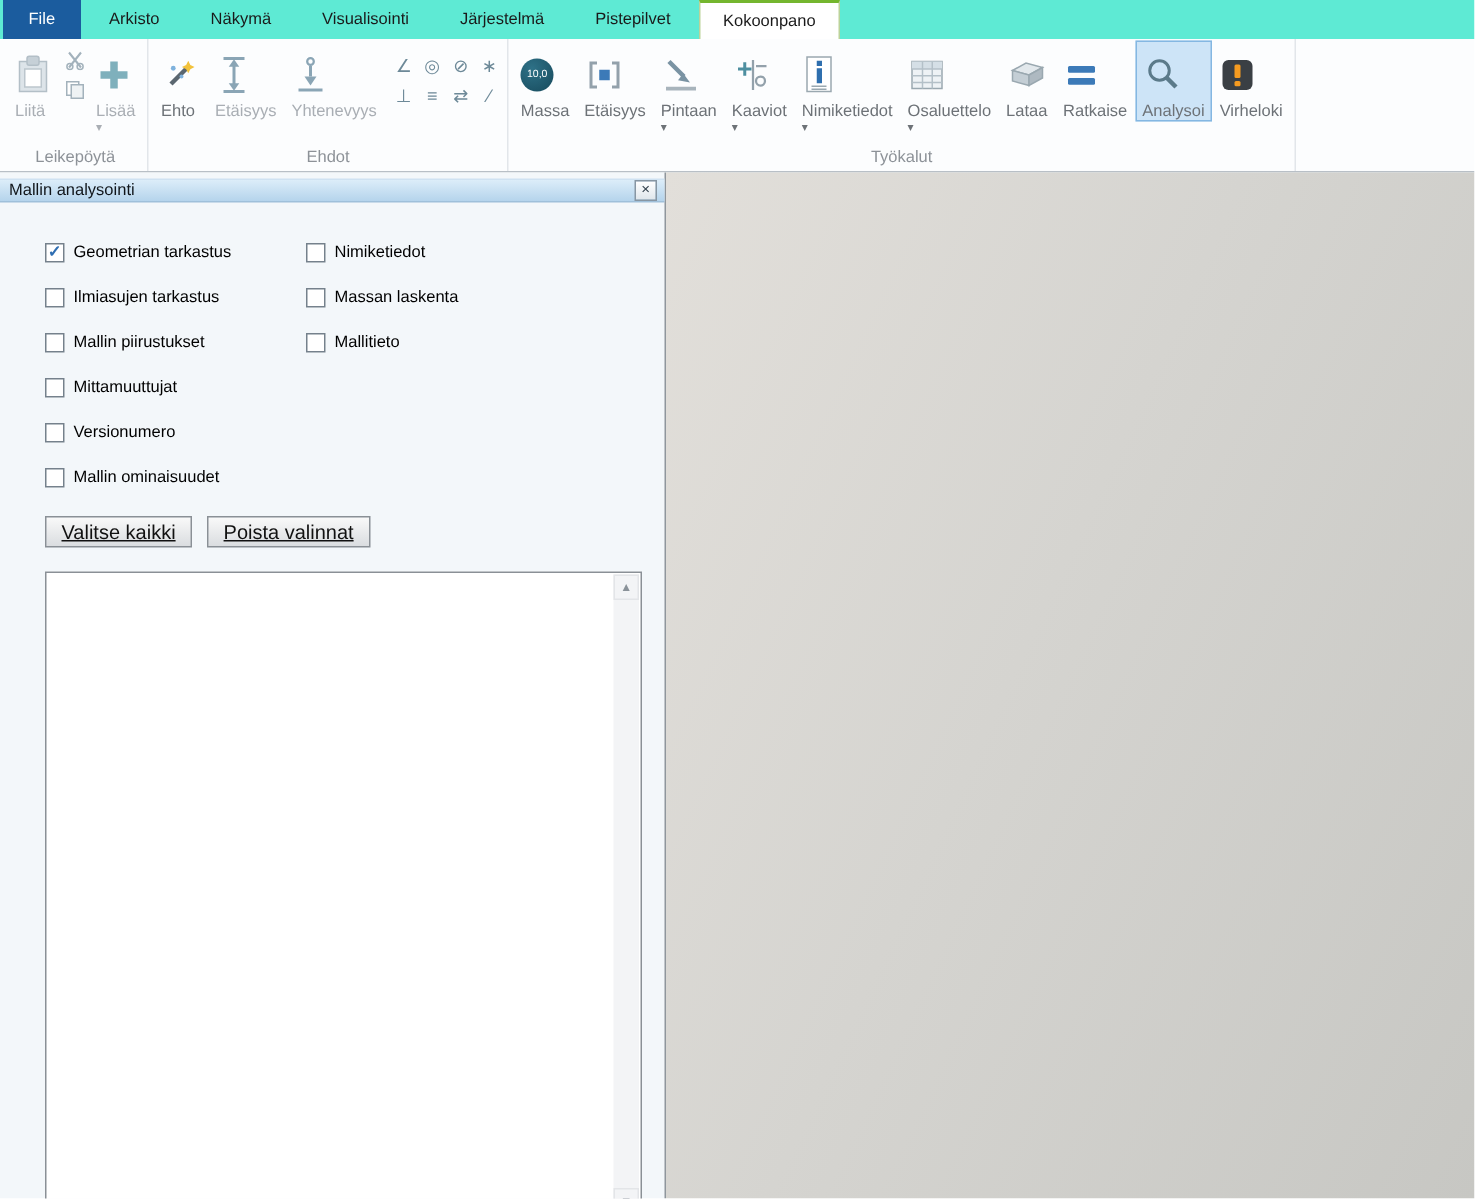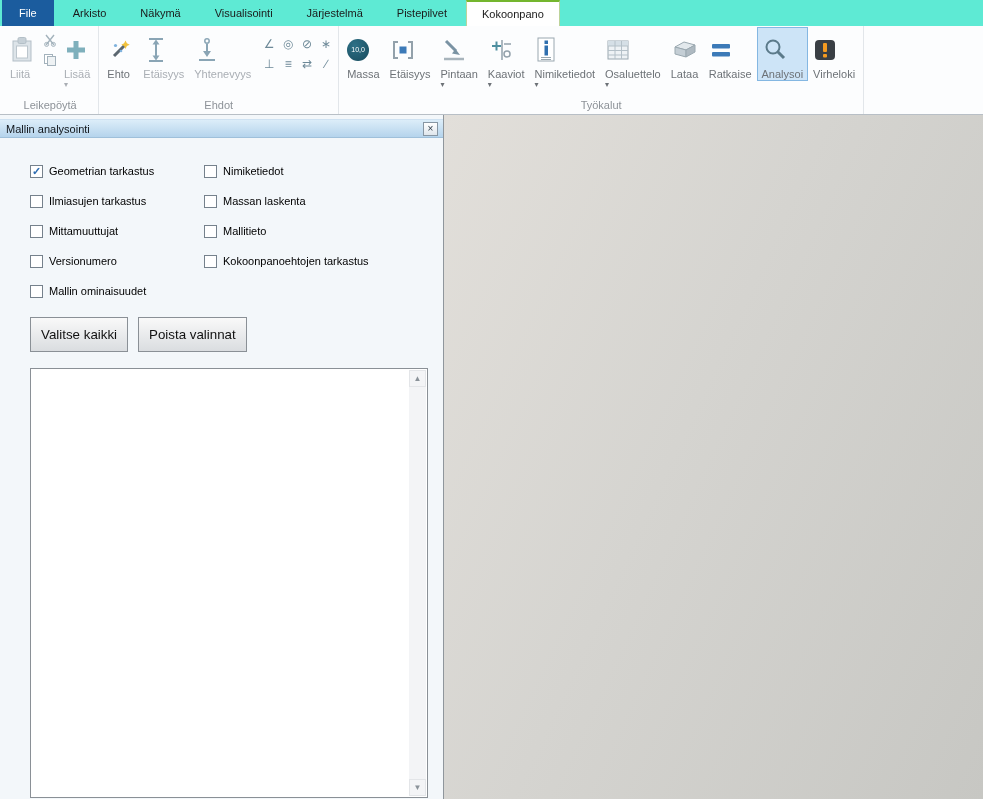--- a/index.html
+++ b/index.html
@@ -44,21 +44,21 @@
   .panel-body { padding:26px 0 0 30px; flex:1; }
   .checks { display:flex; }
   .ccol { display:flex; flex-direction:column; }
   .ccol-1 { width:174px; }
   .check-row { height:30px; display:flex; align-items:flex-start; gap:6px; }
   .checkbox { width:13px; height:13px; background:#fff; border:1px solid #75818c; display:flex; align-items:center; justify-content:center; margin-top:1px; }
   .checkbox .mark { color:#2f6eb2; font-size:11px; line-height:11px; font-weight:bold; }
   .check-label { color:#000; line-height:15px; }
 
   .btn-row { display:flex; gap:10px; margin-top:3px; }
-  .pbtn { height:35px; padding:0 10px; border:1px solid #8a9096; background:linear-gradient(#f9f9f9,#dadde0); display:flex; align-items:center; color:#111; }
+  .pbtn { height:21px; padding:0 10px; border:1px solid #8a9096; background:linear-gradient(#f9f9f9,#dadde0); display:flex; align-items:center; color:#111;text-decoration:underline; }
 
   .listbox { margin-top:16px; width:398px; height:430px; background:#fff; border:1px solid #8a9096; position:relative; }
   .vscroll { position:absolute; top:1px; right:1px; bottom:1px; width:17px; background:#f3f4f6; display:flex; flex-direction:column; justify-content:space-between; }
   .sarrow { height:17px; display:flex; align-items:center; justify-content:center; color:#8a9299; font-size:8px; background:#f3f4f6; border:1px solid #e3e5e8; }
 
   
   .workspace { flex:1; background:linear-gradient(115deg, #e2dfda 0%, #d5d4d0 45%, #c7c7c3 100%); }
 </style>
 </head>
 <body>
@@ -287,20 +287,24 @@
                 <span class="mark">✓</span>
               </span>
             <span class="check-label">Geometrian tarkastus</span>
           </div>
           <div class="check-row">
             <span class="checkbox"></span>
             <span class="check-label">Ilmiasujen tarkastus</span>
           </div>
           <div class="check-row">
             <span class="checkbox"></span>
+            <span class="check-label">Mallin piirustukset</span>
+          </div>
+          <div class="check-row">
+            <span class="checkbox"></span>
             <span class="check-label">Mittamuuttujat</span>
           </div>
           <div class="check-row">
             <span class="checkbox"></span>
             <span class="check-label">Versionumero</span>
           </div>
           <div class="check-row">
             <span class="checkbox"></span>
             <span class="check-label">Mallin ominaisuudet</span>
           </div>
@@ -310,24 +314,20 @@
             <span class="checkbox"></span>
             <span class="check-label">Nimiketiedot</span>
           </div>
           <div class="check-row">
             <span class="checkbox"></span>
             <span class="check-label">Massan laskenta</span>
           </div>
           <div class="check-row">
             <span class="checkbox"></span>
             <span class="check-label">Mallitieto</span>
-          </div>
-          <div class="check-row">
-            <span class="checkbox"></span>
-            <span class="check-label">Kokoonpanoehtojen tarkastus</span>
           </div>
         </div>
       </div>
 
       <div class="btn-row">
         <button class="pbtn">Valitse kaikki</button>
         <button class="pbtn">Poista valinnat</button>
       </div>
 
       <div class="listbox">

